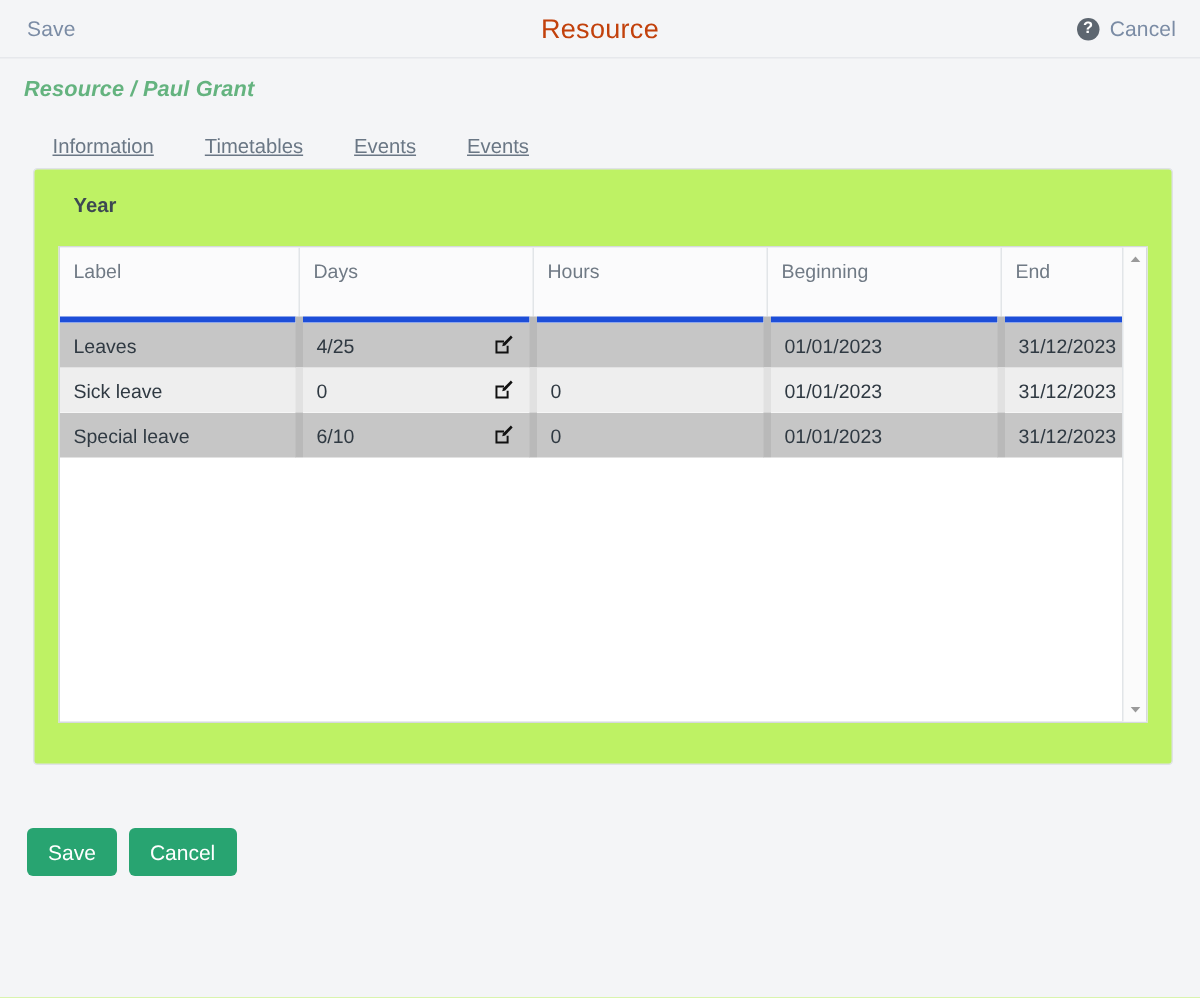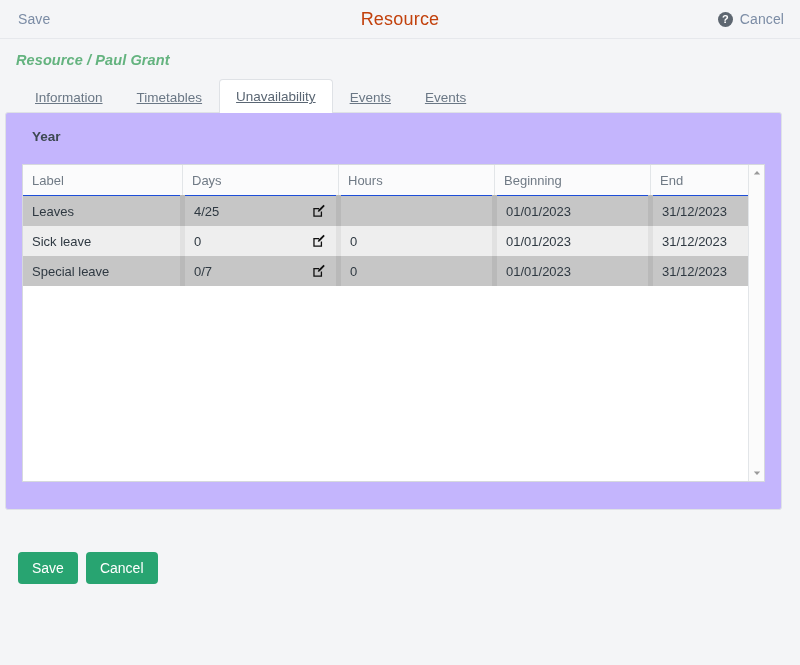--- a/index.html
+++ b/index.html
@@ -104,22 +104,22 @@
   .tab.active {
     background: #ffffff;
     border-color: #dfe2e6;
     color: #5a6673;
     padding-top: 9px;
     padding-bottom: 9px;
   }
 
   
   .panel {
-    margin: 0 18px 0 5px;
-    background: #c4b5fd;
+    margin: 0 18px 0 22px;
+    background: #bef264;
     border: 1px solid #dfe2e6;
     border-radius: 3px;
     padding: 16px 14px 14px 14px;
     position: relative;
     z-index: 1;
     height: 398px;
     box-sizing: border-box;
   }
 
   .field-row {
@@ -183,23 +183,23 @@
     width: 100%;
     border-collapse: collapse;
     table-layout: fixed;
     font-size: 13px;
   }
   table.grid th {
     text-align: left;
     font-weight: normal;
     color: #707a85;
     background: #fbfbfc;
-    border-bottom: 1px solid #1d4ed8;
+    border-bottom: 4px solid #1d4ed8;
     border-right: 1px solid #e2e5e8;
-    padding: 7px 0 7px 9px;
+    padding: 7px 0 23px 9px;
     height: 16px;
     font-size: 13px;
   }
   table.grid th:last-child { border-right: none; }
   table.grid td {
     color: #2f3942;
     border-right: 5px solid #3b82f6;
     padding: 6px 0 6px 9px;
     height: 18px;
     font-size: 13px;
@@ -285,21 +285,20 @@
     <span class="help-icon">?</span>
     <span class="link-action">Cancel</span>
   </div>
 </div>
 
 <div class="breadcrumb">Resource / Paul Grant</div>
 
 <div class="tabs">
   <div class="tab">Information</div>
   <div class="tab">Timetables</div>
-  <div class="tab active">Unavailability</div>
   <div class="tab">Events</div>
   <div class="tab">Events</div>
 </div>
 
 <div class="panel">
 
   <div class="field-row">
     <div class="field-label">Year</div>
   </div>
 
@@ -350,21 +349,21 @@
             </td>
             <td>0</td>
             <td>01/01/2023</td>
             <td>31/12/2023</td>
           </tr>
 
           <tr class="row-dark">
             <td>Special leave</td>
             <td>
               <div class="cell-days">
-                <span>0/7</span>
+                <span>6/10</span>
                 <span class="edit-icon">
                   <svg viewBox="0 0 16 16" width="14" height="14">
                     <path d="M1.5 4.5 H8 V6 H3 V13 H10 V8.5 H11.5 V14.5 H1.5 Z" fill="#111111"></path>
                     <path d="M14.6 2.2 L13.2 0.8 L7.3 6.7 L6.6 9 L8.9 8.3 Z" fill="#111111"></path>
                   </svg>
                 </span>
               </div>
             </td>
             <td>0</td>
             <td>01/01/2023</td>

